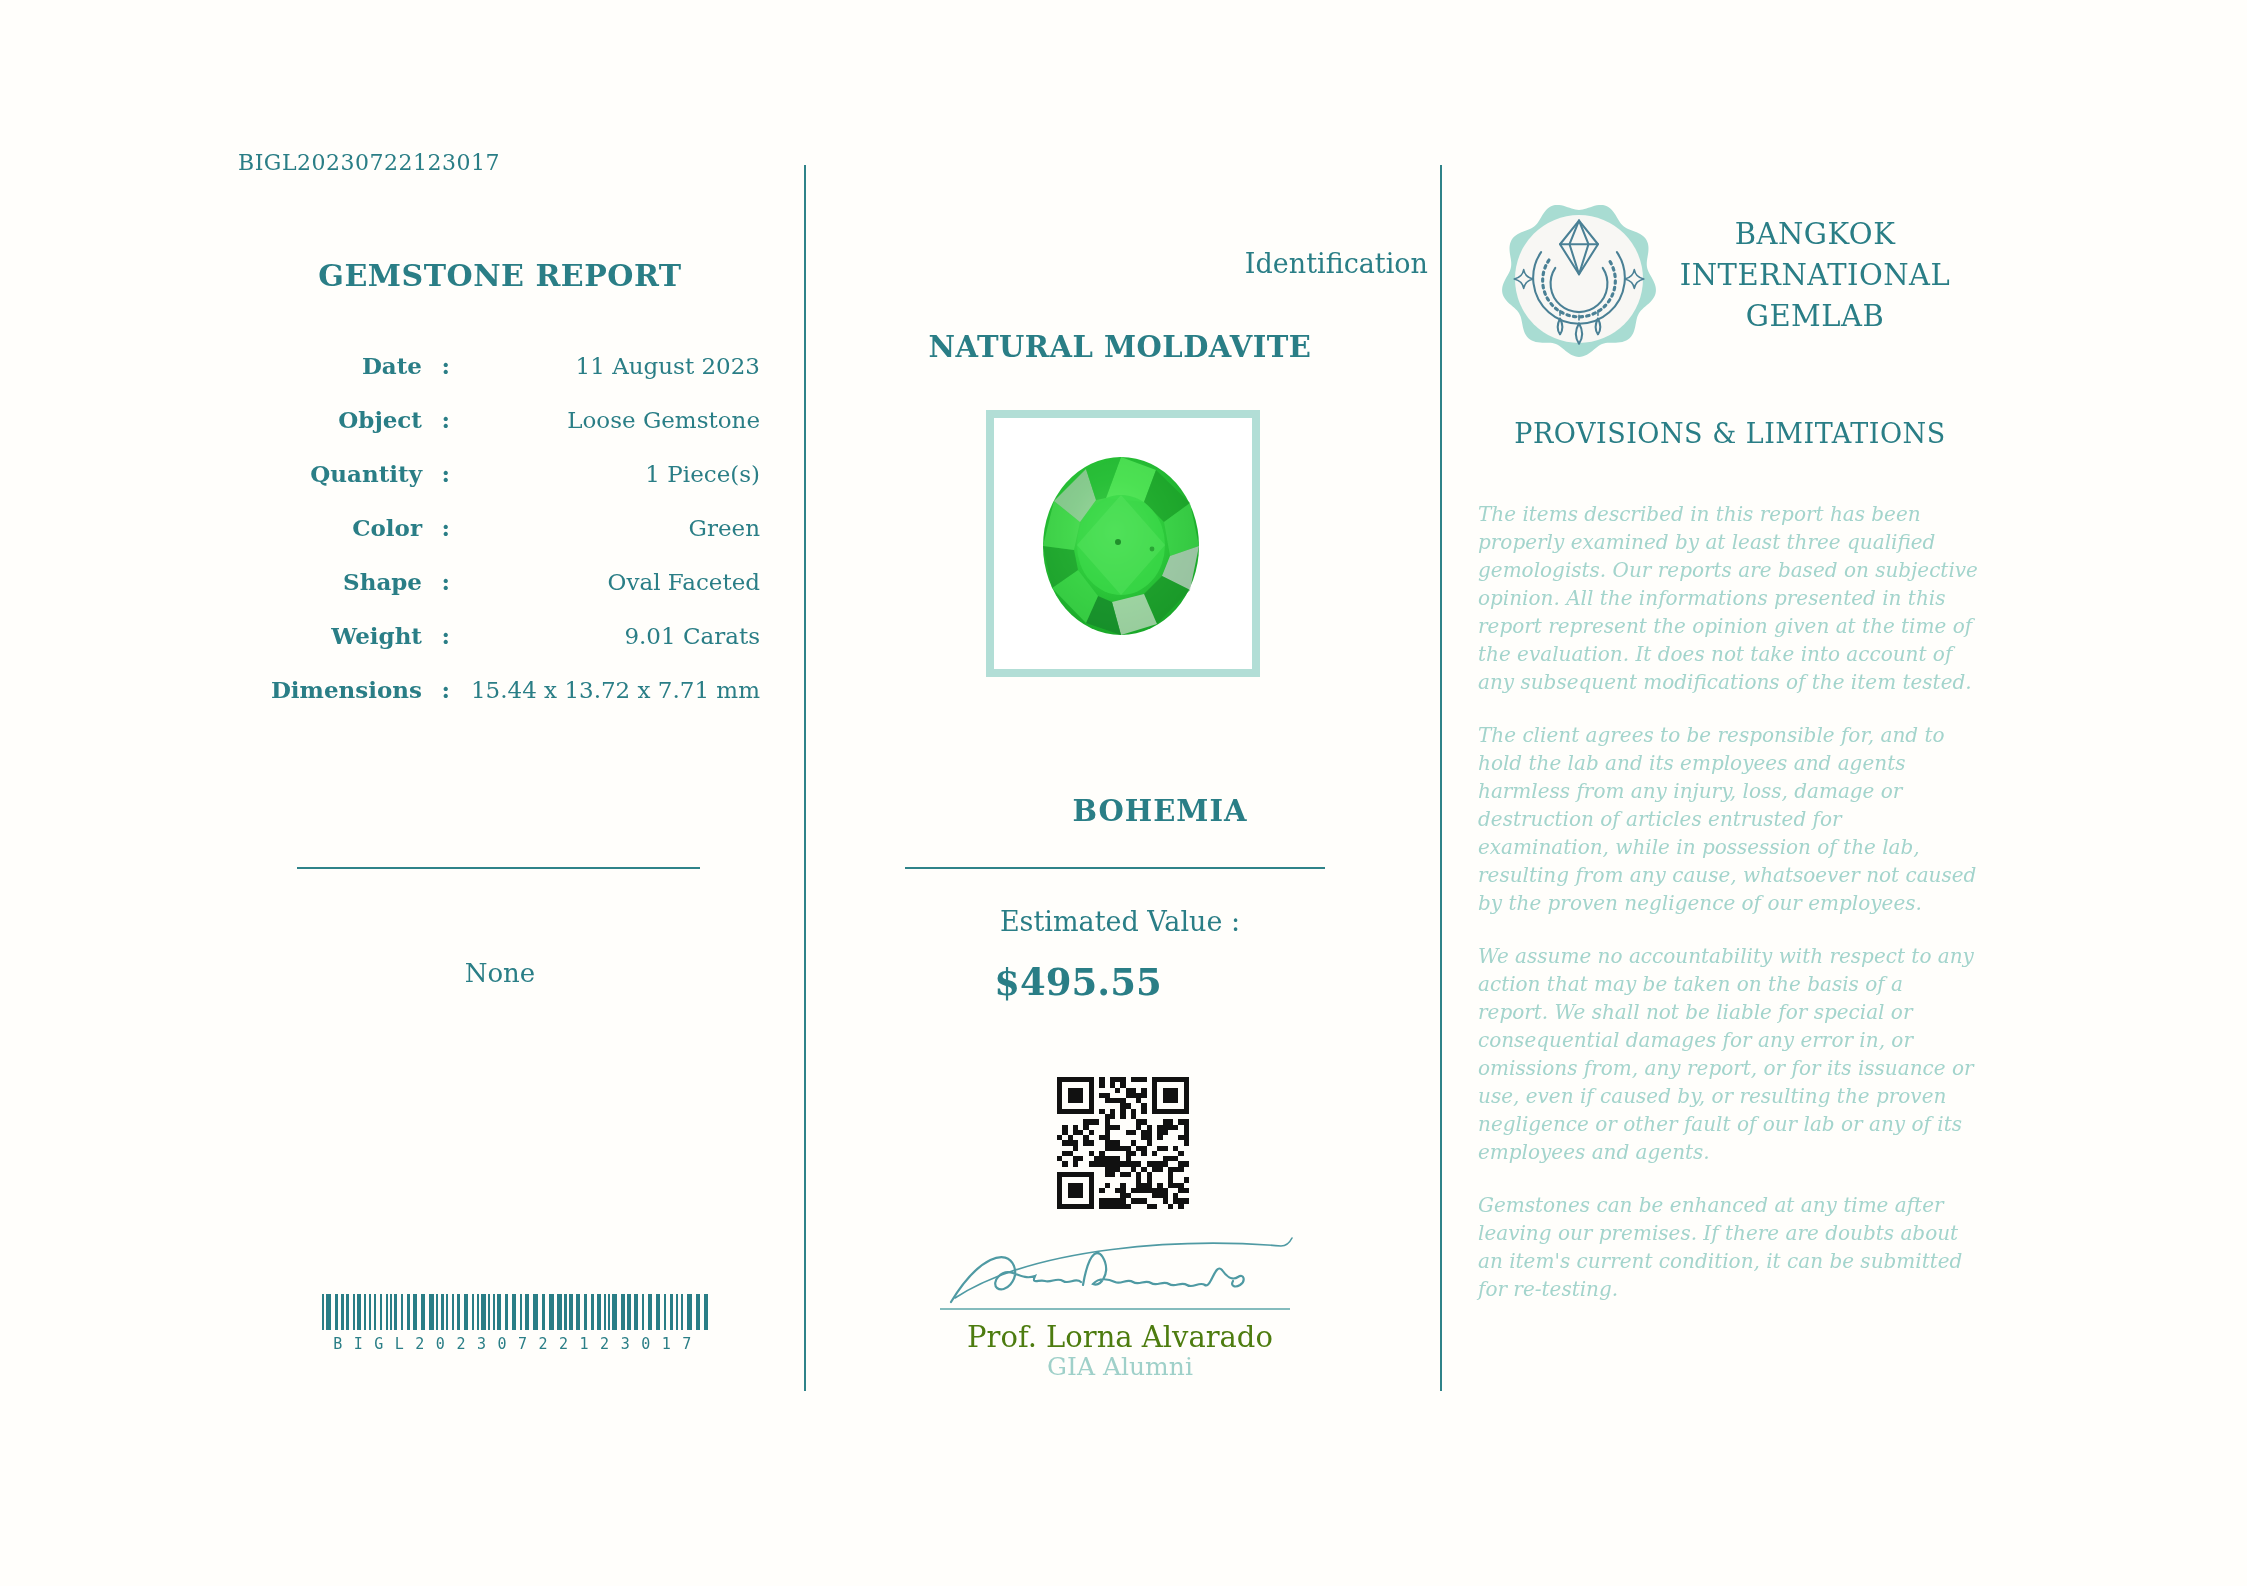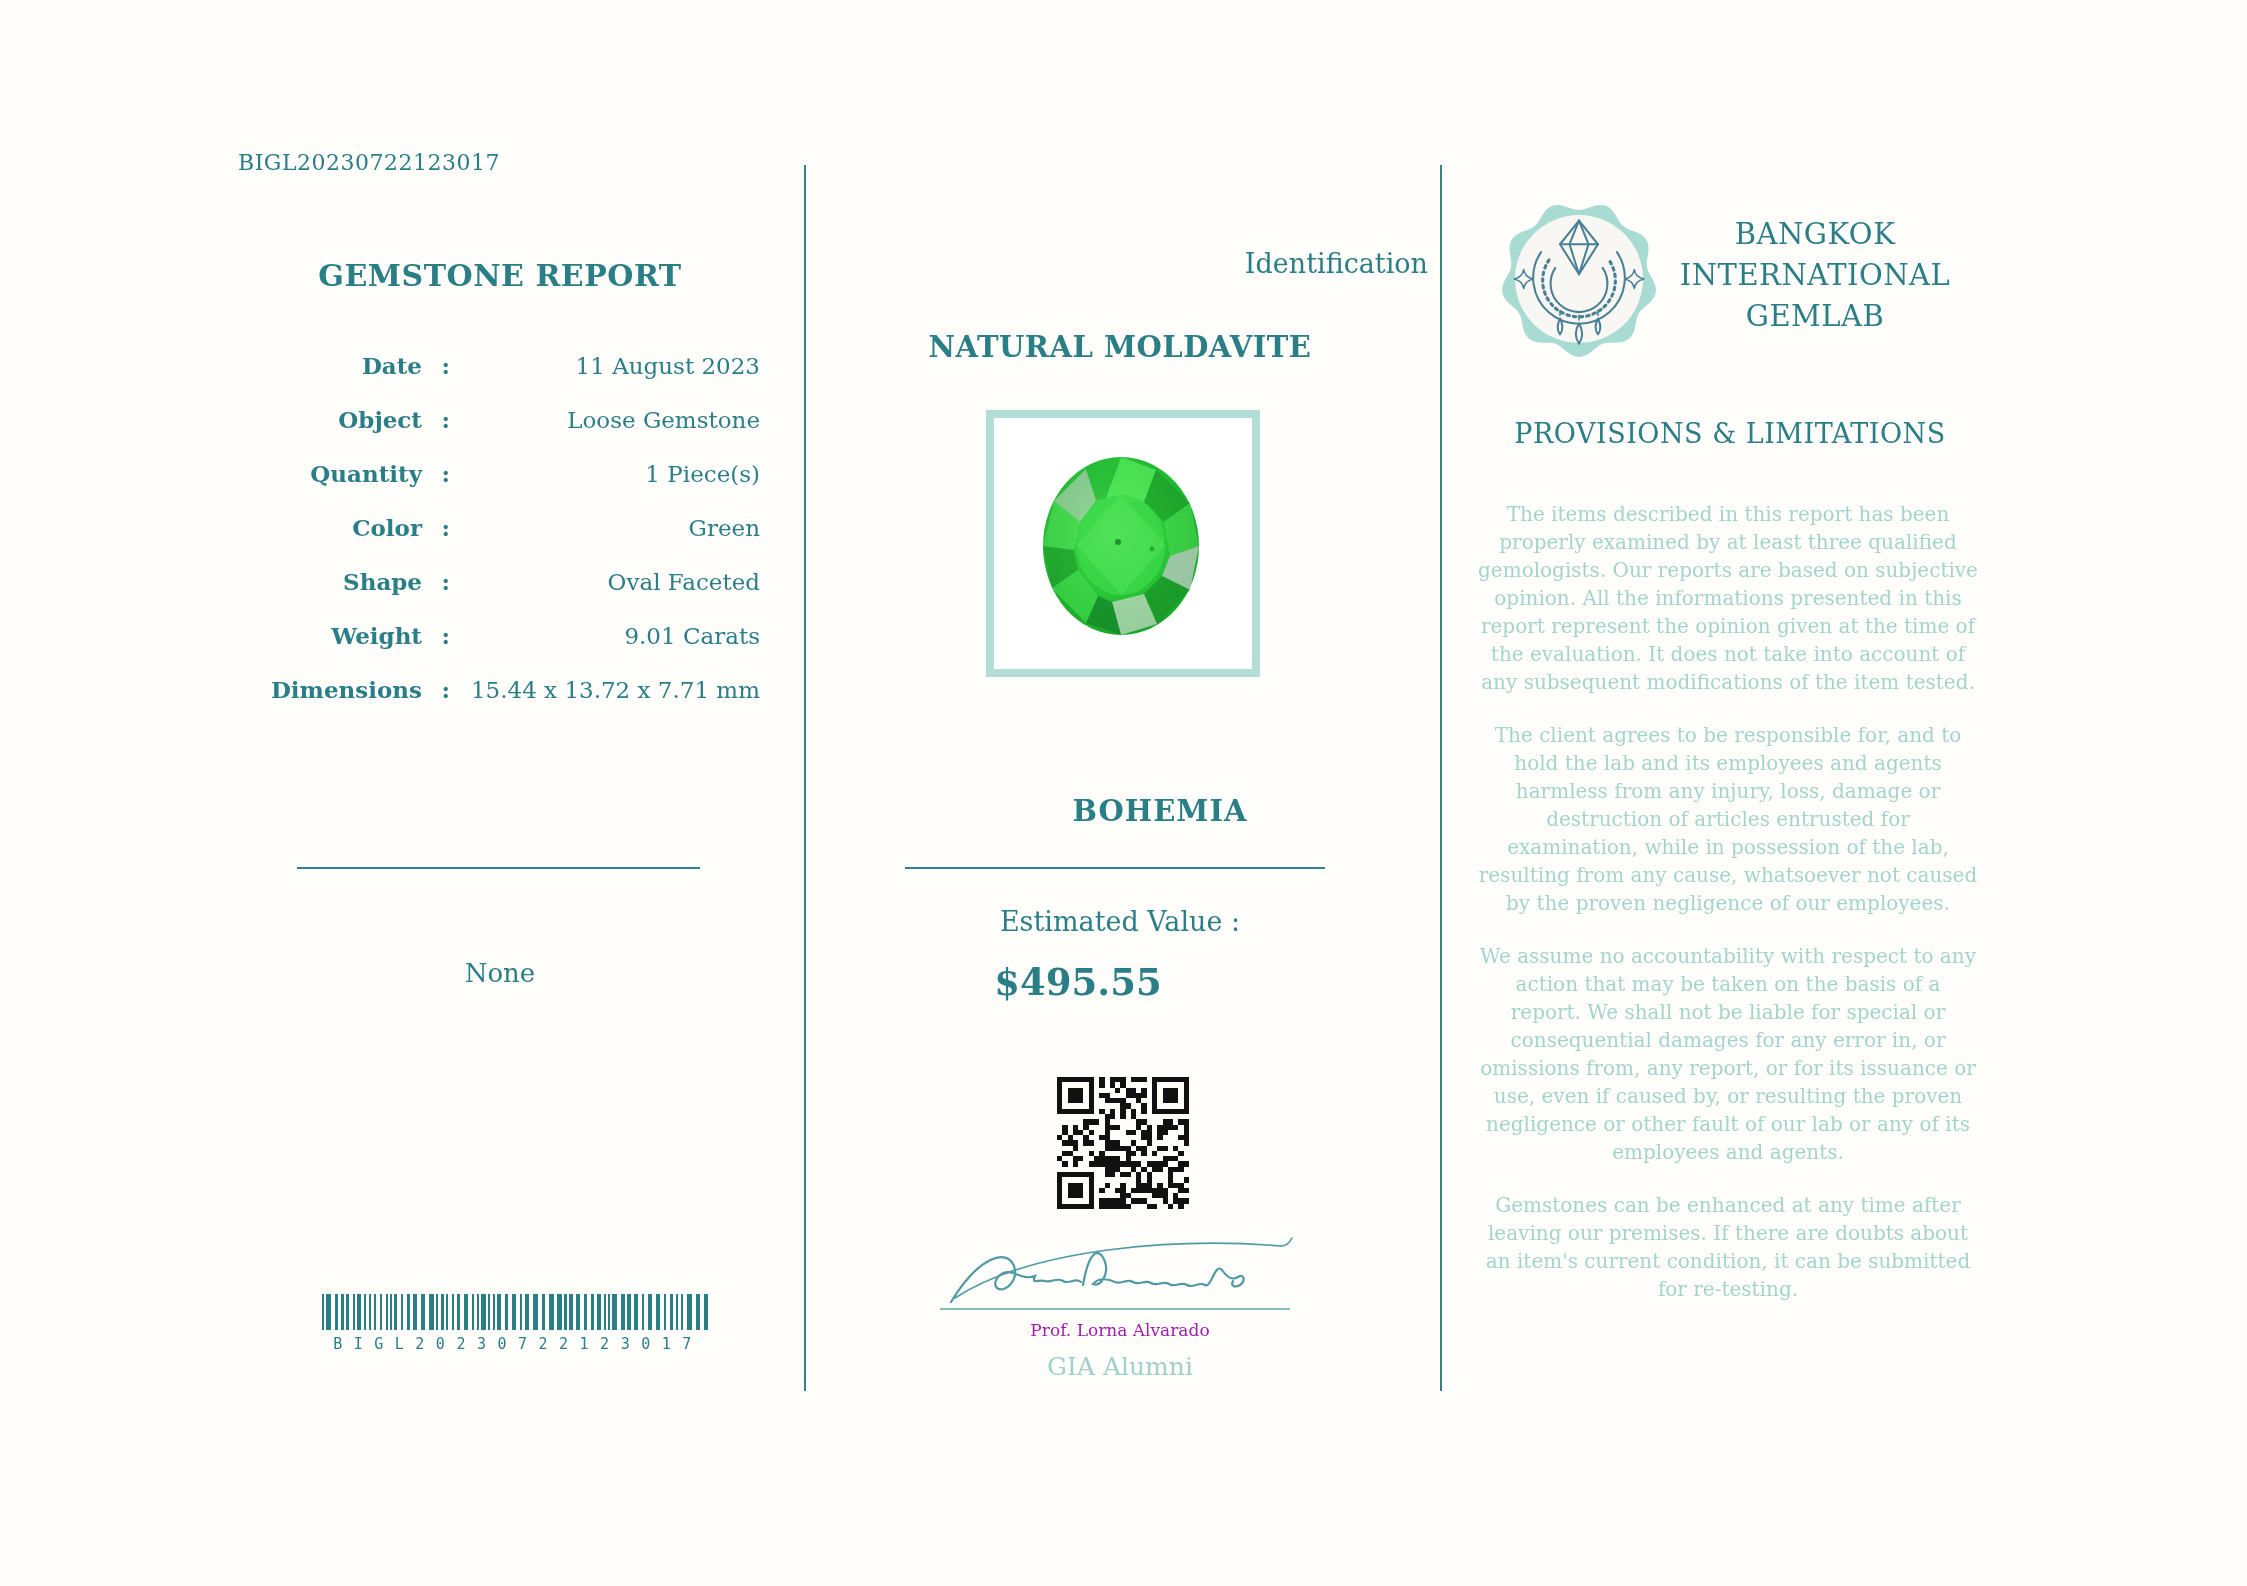--- a/index.html
+++ b/index.html
@@ -42,30 +42,30 @@
   #gem-frame{left:986px;top:410px;width:258px;height:251px;border:8px solid #b2ded6;background:#ffffff;}
   #gem-frame svg{display:block;}
   #origin-label{left:850px;top:742px;width:540px;font-size:27px;}
   #origin-value{left:890px;top:794px;width:540px;font-size:29px;font-weight:bold;letter-spacing:1px;}
   #mid-divider{left:905px;top:867px;width:420px;}
   #value-label{left:850px;top:906px;width:540px;font-size:27px;}
   #value-amount{left:808px;top:960px;width:540px;font-size:37px;font-weight:bold;}
   #qr-code{left:1057px;top:1077px;width:132px;height:132px;}
   #signature-script{left:945px;top:1236px;width:350px;height:80px;}
   #signature-underline{left:940px;top:1308px;width:350px;height:2px;background:#85bcbd;}
-  #signatory-name{left:850px;top:1320px;width:540px;font-size:17px;color:#a21caf;}
+  #signatory-name{left:850px;top:1320px;width:540px;font-size:29px;color:#4d7c0f;}
   #signatory-title{left:850px;top:1352px;width:540px;font-size:25px;color:#9fd0c9;}
 
   
   #lab-logo{left:1500px;top:200px;width:158px;height:158px;}
   #lab-name{left:1660px;top:214px;width:310px;font-size:29px;line-height:41px;letter-spacing:.5px;}
   #provisions-title{left:1470px;top:418px;width:520px;font-size:27px;letter-spacing:.5px;}
   #provisions{left:1478px;top:500px;width:500px;}
-  .provision-para{font-size:20px;line-height:28px;color:#a3d4cc;
-    text-align:center;margin:0 0 25px 0;}
+  .provision-para{font-style:italic;font-size:20px;line-height:28px;color:#a3d4cc;
+    margin:0 0 25px 0;}
 </style>
 </head>
 <body>
 
 <div class="page">
 
   <div class="abs" id="report-number">BIGL20230722123017</div>
 
   <div class="abs center" id="report-title">GEMSTONE REPORT</div>
 

